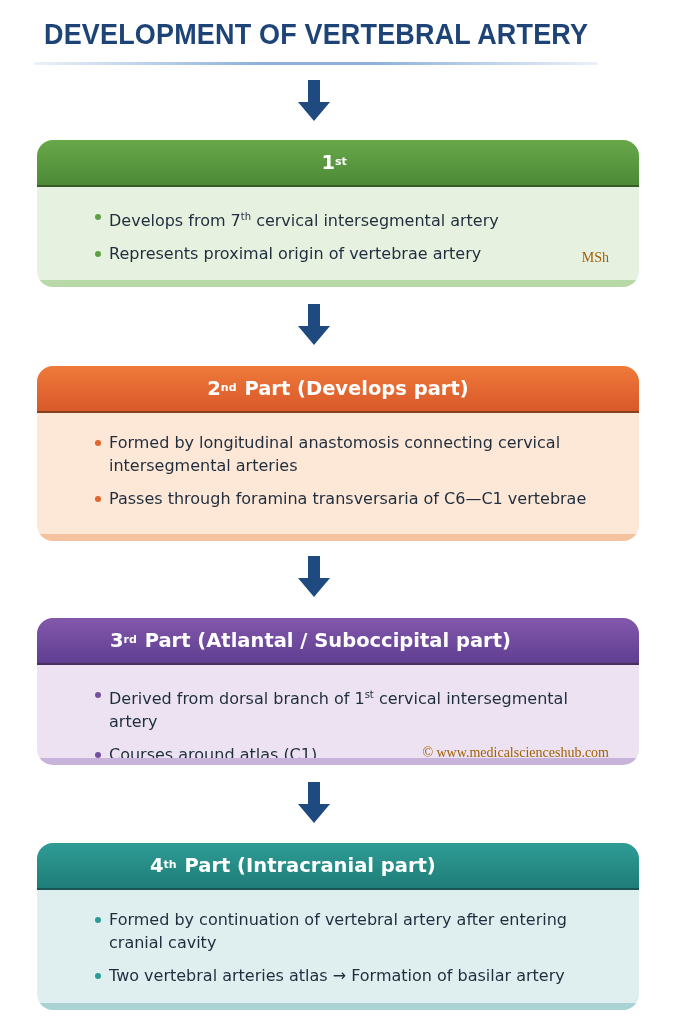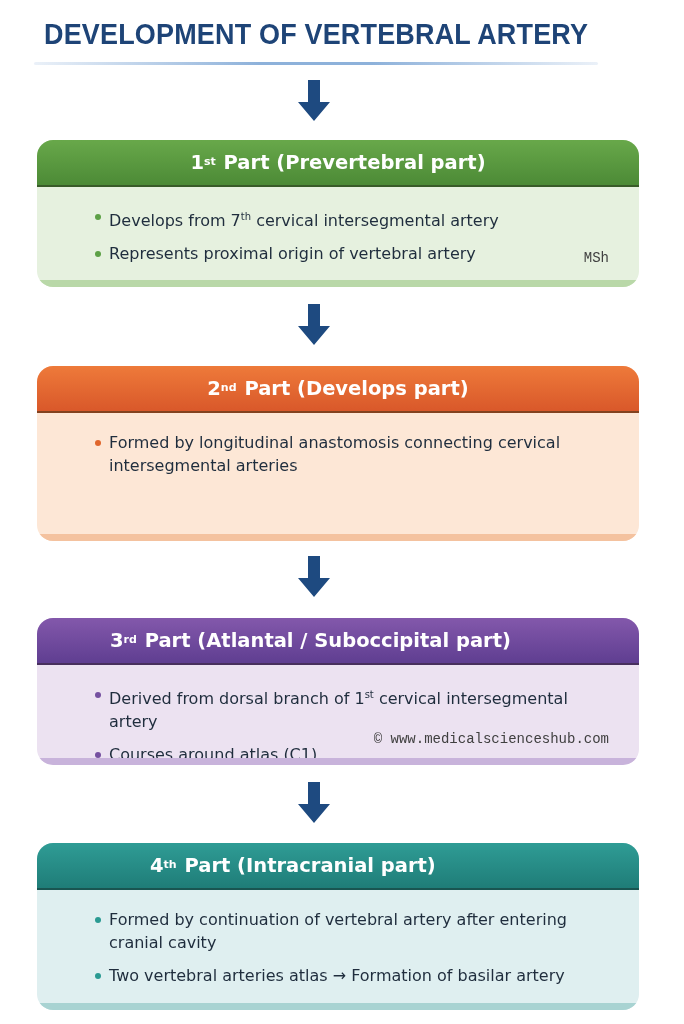--- a/index.html
+++ b/index.html
@@ -34,22 +34,22 @@
   .card-body { position: relative; padding: 18px 20px 0 52px; font-size: 16px; line-height: 23px; }
   .bullet { position: relative; margin-bottom: 10px; margin-left: 20px; }
   .bullet::before {
     content: ""; position: absolute; left: -14px; top: 9px;
     width: 6px; height: 6px; border-radius: 50%; background: var(--dot);
   }
   .bullet sup { font-size: 10px; }
   .card-foot { position: absolute; left: 0; right: 0; bottom: 0; height: 7px; }
 
   .watermark {
-    position: absolute; font-family: Liberation Mono, monospace;
-    color: #404040; font-size: 14px;
+    position: absolute; font-family: Liberation Serif, serif;
+    color: #a16207; font-size: 14px;
   }
 
   
   #card1 { top: 140px; height: 147px; background: #e6f1df; --dot: #5ca046; }
   #card1 .card-head { background: linear-gradient(#68a84a, #4c8a36); }
   #card1 .card-foot { background: #b9d8a8; }
   
   #card2 { top: 366px; height: 175px; background: #fde7d6; --dot: #e0662c; }
   #card2 .card-head { background: linear-gradient(#ee7a3a, #d9582a); }
   #card2 .card-foot { background: #f4c29f; }
@@ -84,49 +84,50 @@
     </svg>
 </div>
 <div class="arrow" style="top:782px">
   <svg viewBox="0 0 34 42">
       <path d="M11 0 H23 V22 H33 L17 41 L1 22 H11 Z" fill="#1e4a80"></path>
     </svg>
 </div>
 
 <div class="card" id="card1">
   <div class="card-head">
-    <span>1</span><sup>st</sup>&nbsp;<span>Part (Prevertebral part)</span>
+    <span>1</span><sup>st</sup>&nbsp;
   </div>
   <div class="card-body">
     <div class="bullet"><span>Develops from 7</span><sup>th</sup><span> cervical intersegmental artery</span></div>
-    <div class="bullet"><span>Represents proximal origin of vertebral artery</span></div>
+    <div class="bullet"><span>Represents proximal origin of vertebrae artery</span></div>
   </div>
   <div class="watermark" style="right:30px; top:110px;">MSh</div>
   <div class="card-foot"></div>
 </div>
 
 <div class="card" id="card2">
   <div class="card-head">
     <span>2</span><sup>nd</sup>&nbsp;<span>Part (Develops part)</span>
   </div>
   <div class="card-body" style="">
     <div class="bullet"><span>Formed by longitudinal anastomosis connecting cervical intersegmental arteries</span></div>
+    <div class="bullet" style="white-space:nowrap"><span>Passes through foramina transversaria of C6—C1 vertebrae</span></div>
   </div>
   <div class="card-foot"></div>
 </div>
 
 <div class="card" id="card3">
   <div class="card-head" style="justify-content:flex-start; padding-left:73px">
     <span>3</span><sup>rd</sup>&nbsp;<span>Part (Atlantal / Suboccipital part)</span>
   </div>
   <div class="card-body">
     <div class="bullet"><span>Derived from dorsal branch of 1</span><sup>st</sup><span> cervical intersegmental artery</span></div>
     <div class="bullet"><span>Courses around atlas (C1)</span></div>
   </div>
-  <div class="watermark" style="right:30px; top:113px;text-align:center;">© www.medicalscienceshub.com</div>
+  <div class="watermark" style="right:30px; top:127px;text-align:center;">© www.medicalscienceshub.com</div>
   <div class="card-foot"></div>
 </div>
 
 <div class="card" id="card4">
   <div class="card-head" style="justify-content:flex-start; padding-left:113px">
     <span>4</span><sup>th</sup>&nbsp;<span>Part (Intracranial part)</span>
   </div>
   <div class="card-body" style="">
     <div class="bullet"><span>Formed by continuation of vertebral artery after entering cranial cavity</span></div>
     <div class="bullet"><span>Two vertebral arteries atlas → Formation of basilar artery</span></div>

